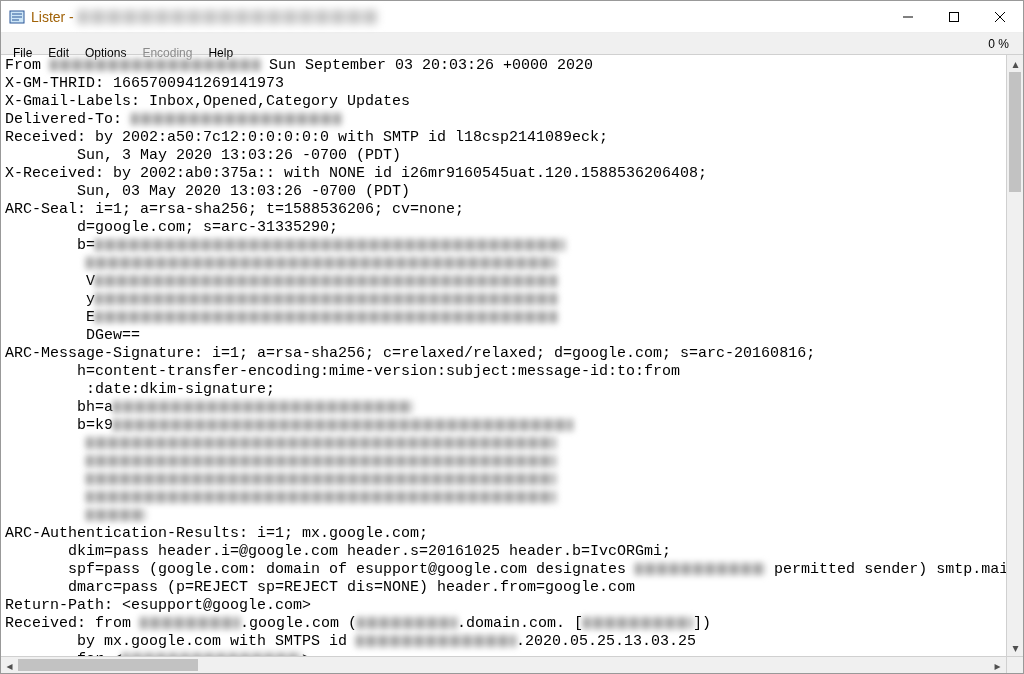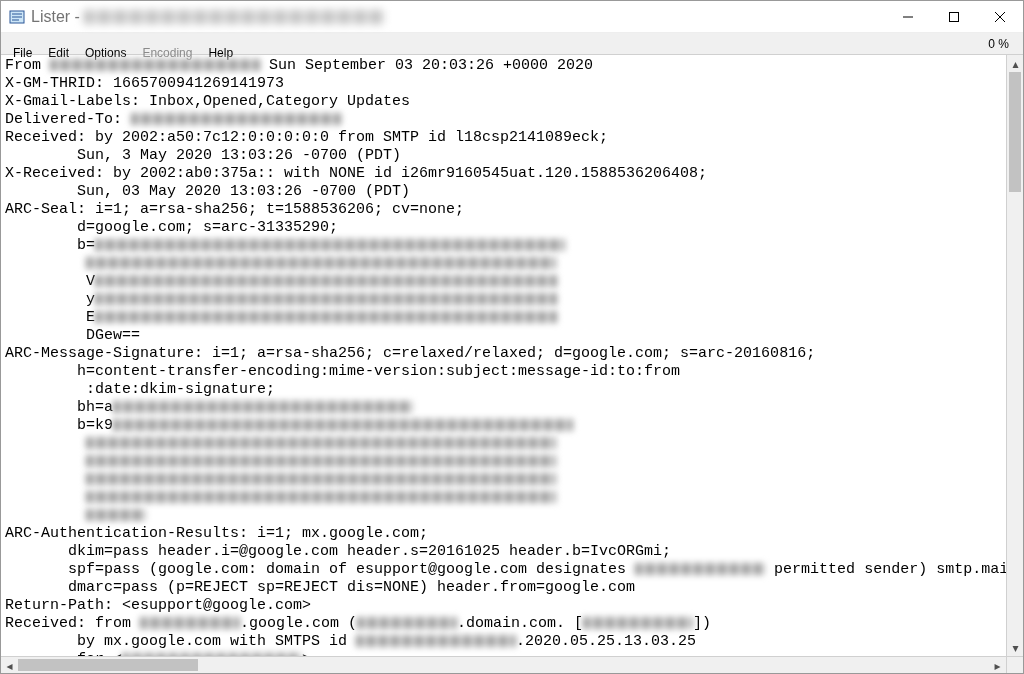--- a/index.html
+++ b/index.html
@@ -27,22 +27,22 @@
     .titlebar-icon {
       width: 16px;
       height: 16px;
       margin-right: 6px;
       display: inline-flex;
       align-items: center;
       justify-content: center;
     }
     .titlebar-title {
       flex: 0 0 auto;
-      color: #737373;
-      font-size: 16px;
+      color: #a16207;
+      font-size: 14px;
     }
     .titlebar-blur {
       margin-left: 4px;
       width: 300px;
       height: 14px;
       filter: blur(4px);
       background: repeating-linear-gradient(90deg,#bbb 0 8px,#ddd 8px 16px);
     }
     .titlebar-spacer { flex: 1; }
     .win-controls { display: flex; height: 100%; }
@@ -186,21 +186,21 @@
   <span class="menu-item disabled">Encoding</span>
   <span class="menu-item">Help</span>
   <span class="menu-right">0 %</span>
 </div>
 
 <div class="content-wrap">
   <div class="content"><span>From </span><span class="red" style="width:210px"></span><span> Sun September 03 20:03:26 +0000 2020</span>
 <span>X-GM-THRID: 1665700941269141973</span>
 <span>X-Gmail-Labels: Inbox,Opened,Category Updates</span>
 <span>Delivered-To: </span><span class="red" style="width:210px"></span>
-<span>Received: by 2002:a50:7c12:0:0:0:0:0 from SMTP id l18csp2141089eck;</span>
+<span>Received: by 2002:a50:7c12:0:0:0:0:0 with SMTP id l18csp2141089eck;</span>
 <span>        Sun, 3 May 2020 13:03:26 -0700 (PDT)</span>
 <span>X-Received: by 2002:ab0:375a:: with NONE id i26mr9160545uat.120.1588536206408;</span>
 <span>        Sun, 03 May 2020 13:03:26 -0700 (PDT)</span>
 <span>ARC-Seal: i=1; a=rsa-sha256; t=1588536206; cv=none;</span>
 <span>        d=google.com; s=arc-31335290;</span>
 <span>        b=</span><span class="red" style="width:470px"></span>
 <span>         </span><span class="red" style="width:470px"></span>
 <span>         V</span><span class="red" style="width:462px"></span>
 <span>         y</span><span class="red" style="width:462px"></span>
 <span>         E</span><span class="red" style="width:462px"></span>

